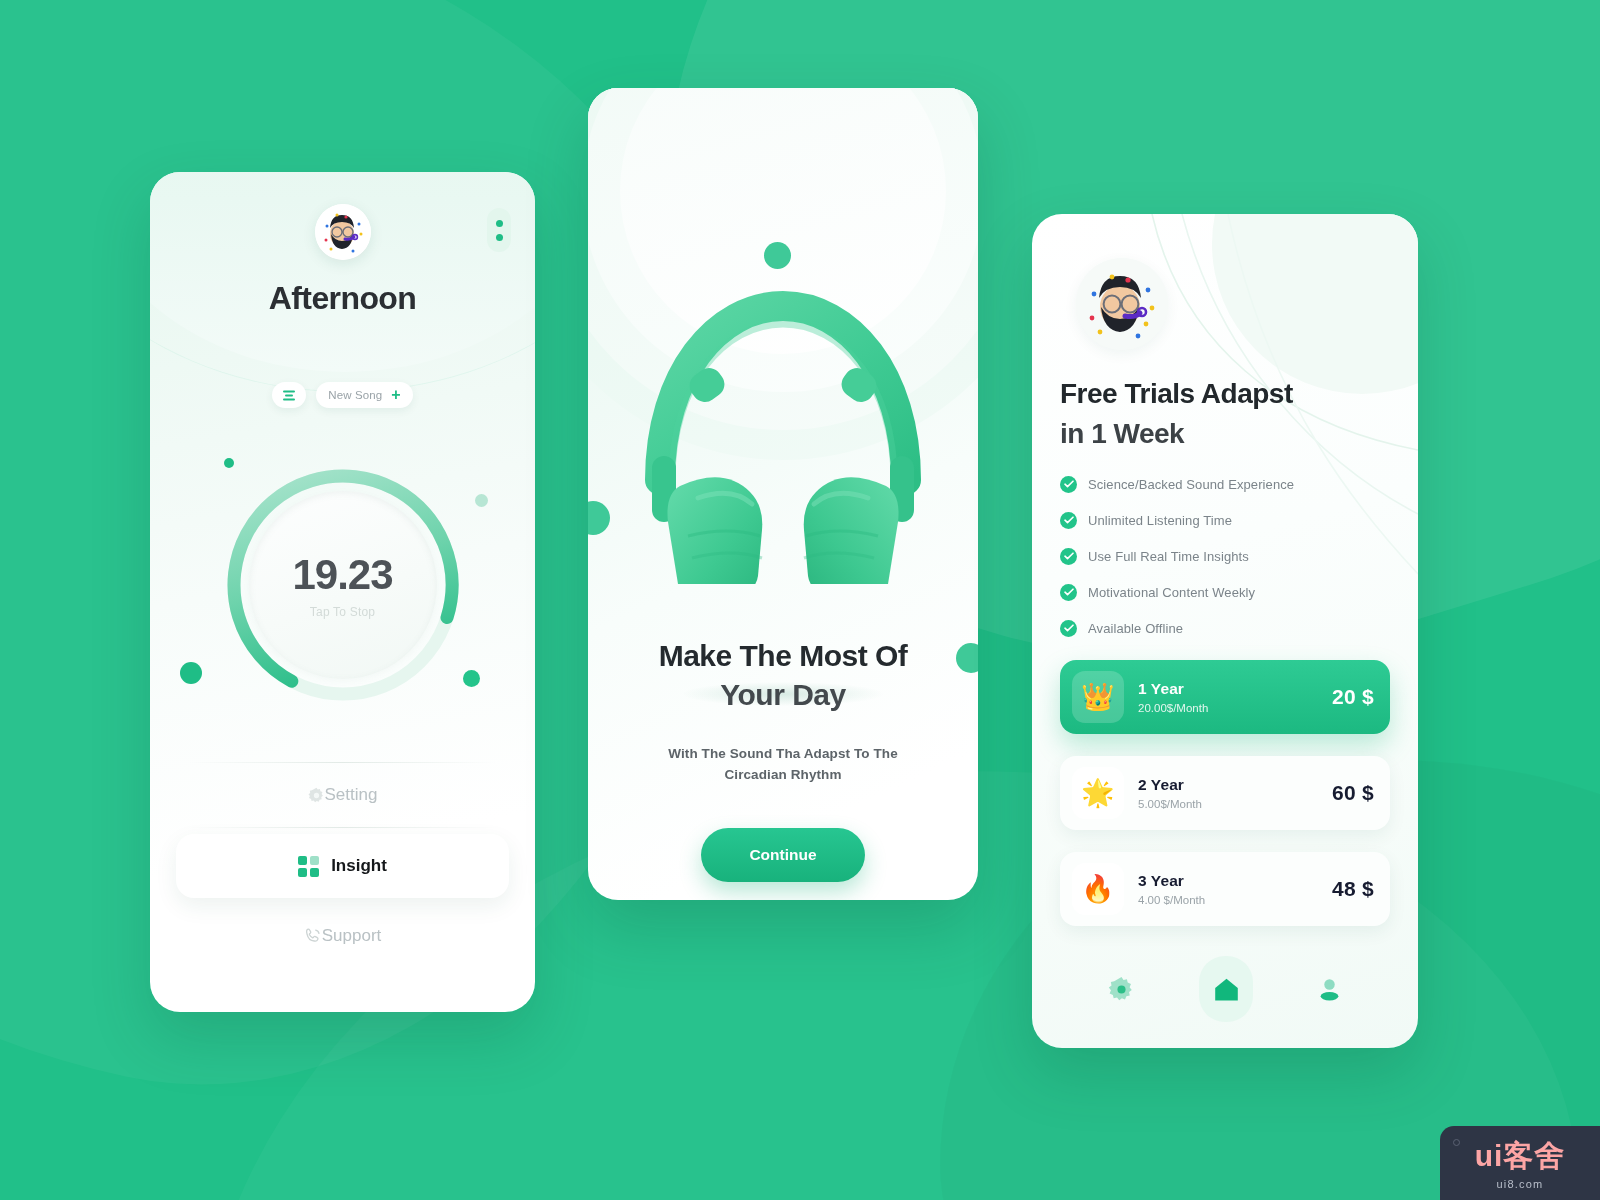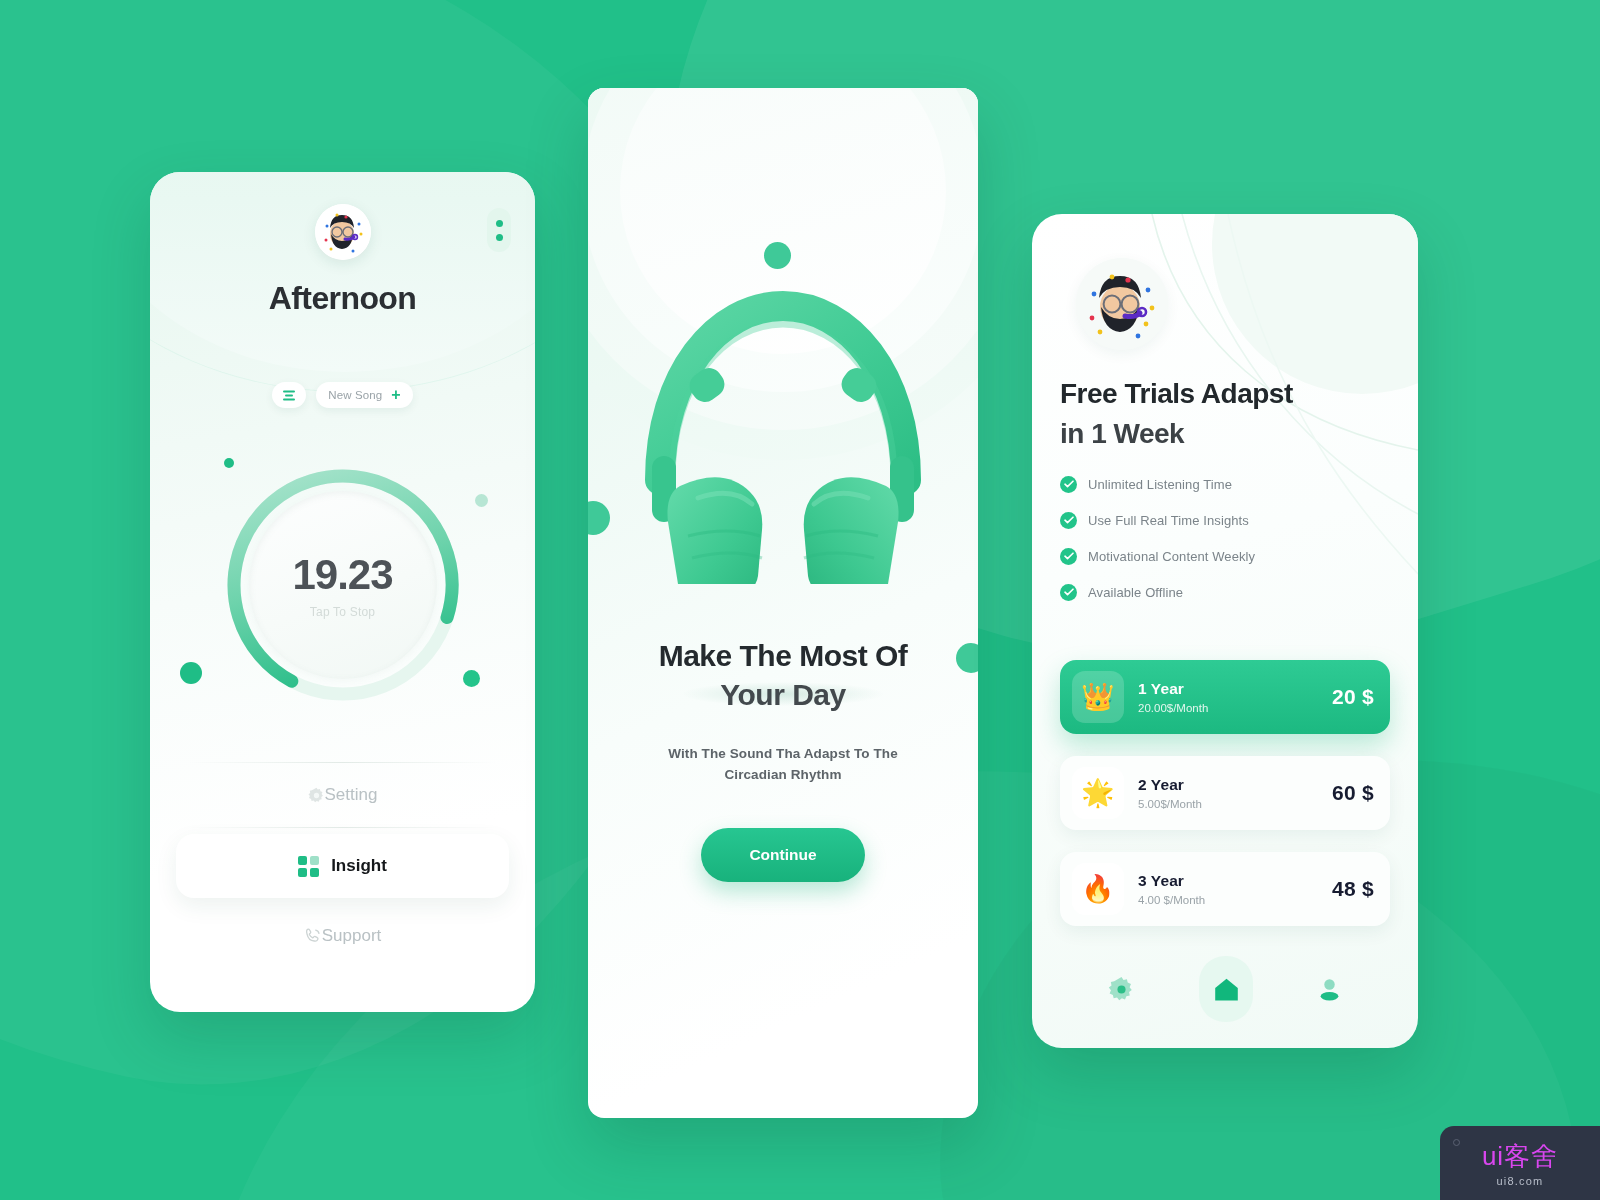--- a/index.html
+++ b/index.html
@@ -42,22 +42,22 @@
 
   
   .phone { position:absolute; overflow:hidden; }
   #phone-1 {
     left:150px; top:172px; width:385px; height:840px;
     border-radius:30px;
     background:linear-gradient(170deg,#e6f7ef 0%,#eef9f4 22%,#f7fcfa 48%,#ffffff 78%,#ffffff 100%);
     box-shadow:0 26px 60px rgba(12,70,48,0.18);
   }
   #phone-2 {
-    left:588px; top:88px; width:390px; height:1030px;
-    border-radius:16px;
+    left:588px; top:88px; width:390px; height:812px;
+    border-radius:30px;
     background:linear-gradient(155deg,#e3f6ee 0%,#edf9f4 25%,#f8fdfb 55%,#ffffff 85%,#ffffff 100%);
     box-shadow:0 28px 64px rgba(12,70,48,0.20);
   }
   #phone-3 {
     left:1032px; top:214px; width:386px; height:834px;
     border-radius:30px;
     background:linear-gradient(165deg,#ffffff 0%,#fbfefd 40%,#f6fcf9 75%,#f1faf6 100%);
     box-shadow:0 26px 60px rgba(12,70,48,0.18);
   }
 
@@ -249,21 +249,21 @@
 
   
   #watermark {
     position:absolute; right:0; bottom:0;
     width:160px; height:74px; border-radius:14px 0 0 0;
     background:#2e3545;
     display:flex; flex-direction:column; align-items:center; justify-content:center;
     gap:1px;
   }
   .wm-dot { position:absolute; left:13px; top:13px; width:7px; height:7px; border-radius:50%; border:1px solid #5a6172; }
-  .wm-main { font-size:26px; font-weight:normal; color:#d946ef; letter-spacing:1px; }
+  .wm-main { font-size:30px; font-weight:bold; color:#fca5a5; letter-spacing:1px; }
   .wm-sub { font-size:11px; color:#b9bfcb; letter-spacing:1.2px; }
 </style>
 </head>
 <body>
 
 <div id="canvas">
 
   <div class="bg-swoosh-a"></div>
   <div class="bg-swoosh-b"></div>
   <div class="bg-swoosh-c"></div>
@@ -475,20 +475,28 @@
       <div class="l2">in 1 Week</div>
     </div>
 
     <div class="feats">
       <div class="feat">
         <span class="chk">
           <svg width="10" height="8" viewBox="0 0 10 8">
               <path d="M1 4.2l2.5 2.4L9 1.2" fill="none" stroke="#ffffff" stroke-width="1.6" stroke-linecap="round" stroke-linejoin="round"></path>
             </svg>
         </span>
+        <span class="feat-lbl">Science/Backed Sound Experience</span>
+      </div>
+      <div class="feat">
+        <span class="chk">
+          <svg width="10" height="8" viewBox="0 0 10 8">
+              <path d="M1 4.2l2.5 2.4L9 1.2" fill="none" stroke="#ffffff" stroke-width="1.6" stroke-linecap="round" stroke-linejoin="round"></path>
+            </svg>
+        </span>
         <span class="feat-lbl">Unlimited Listening Time</span>
       </div>
       <div class="feat">
         <span class="chk">
           <svg width="10" height="8" viewBox="0 0 10 8">
               <path d="M1 4.2l2.5 2.4L9 1.2" fill="none" stroke="#ffffff" stroke-width="1.6" stroke-linecap="round" stroke-linejoin="round"></path>
             </svg>
         </span>
         <span class="feat-lbl">Use Full Real Time Insights</span>
       </div>

